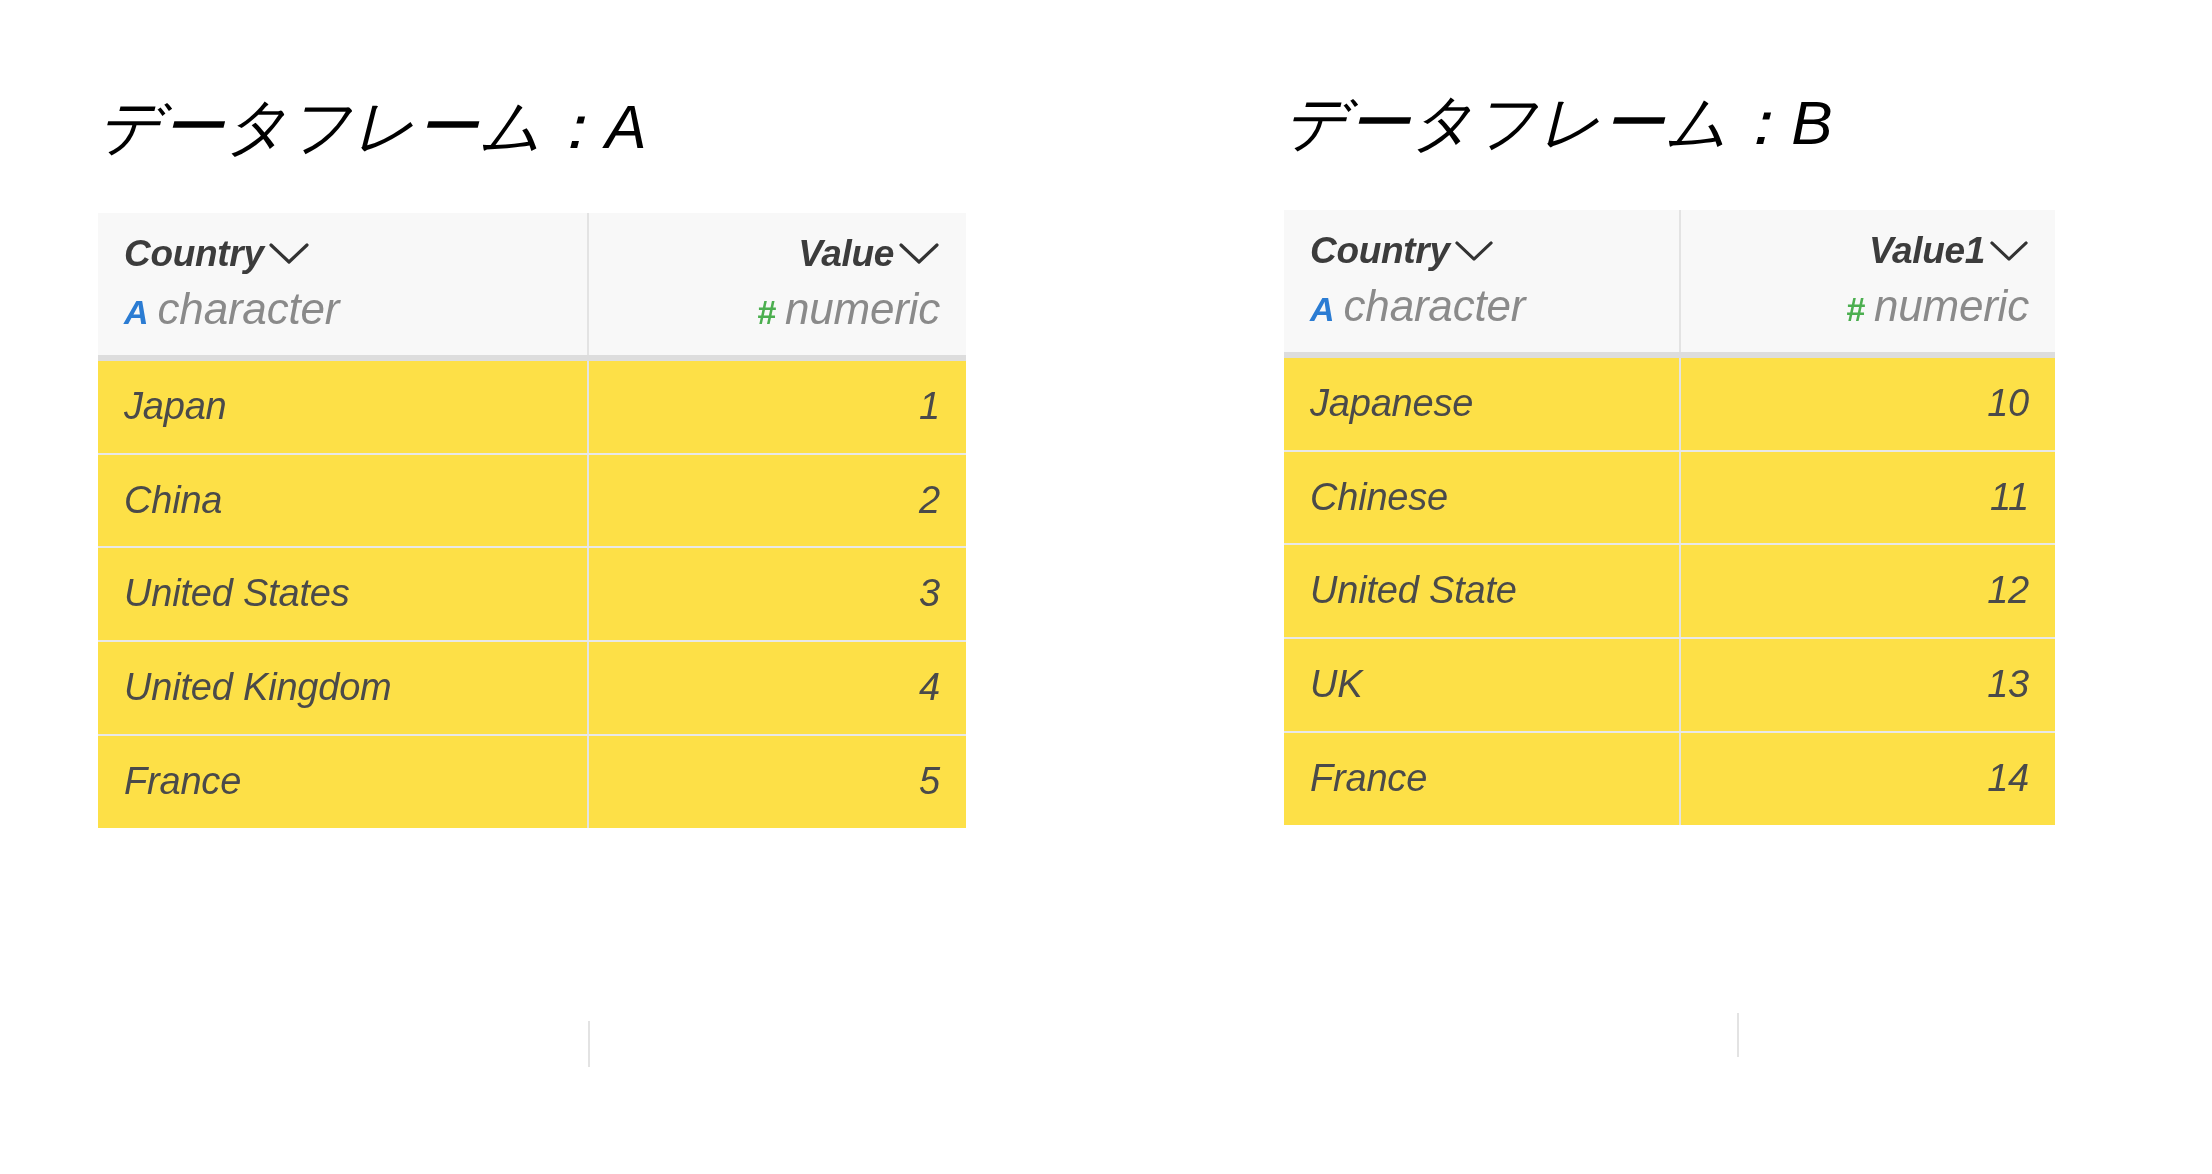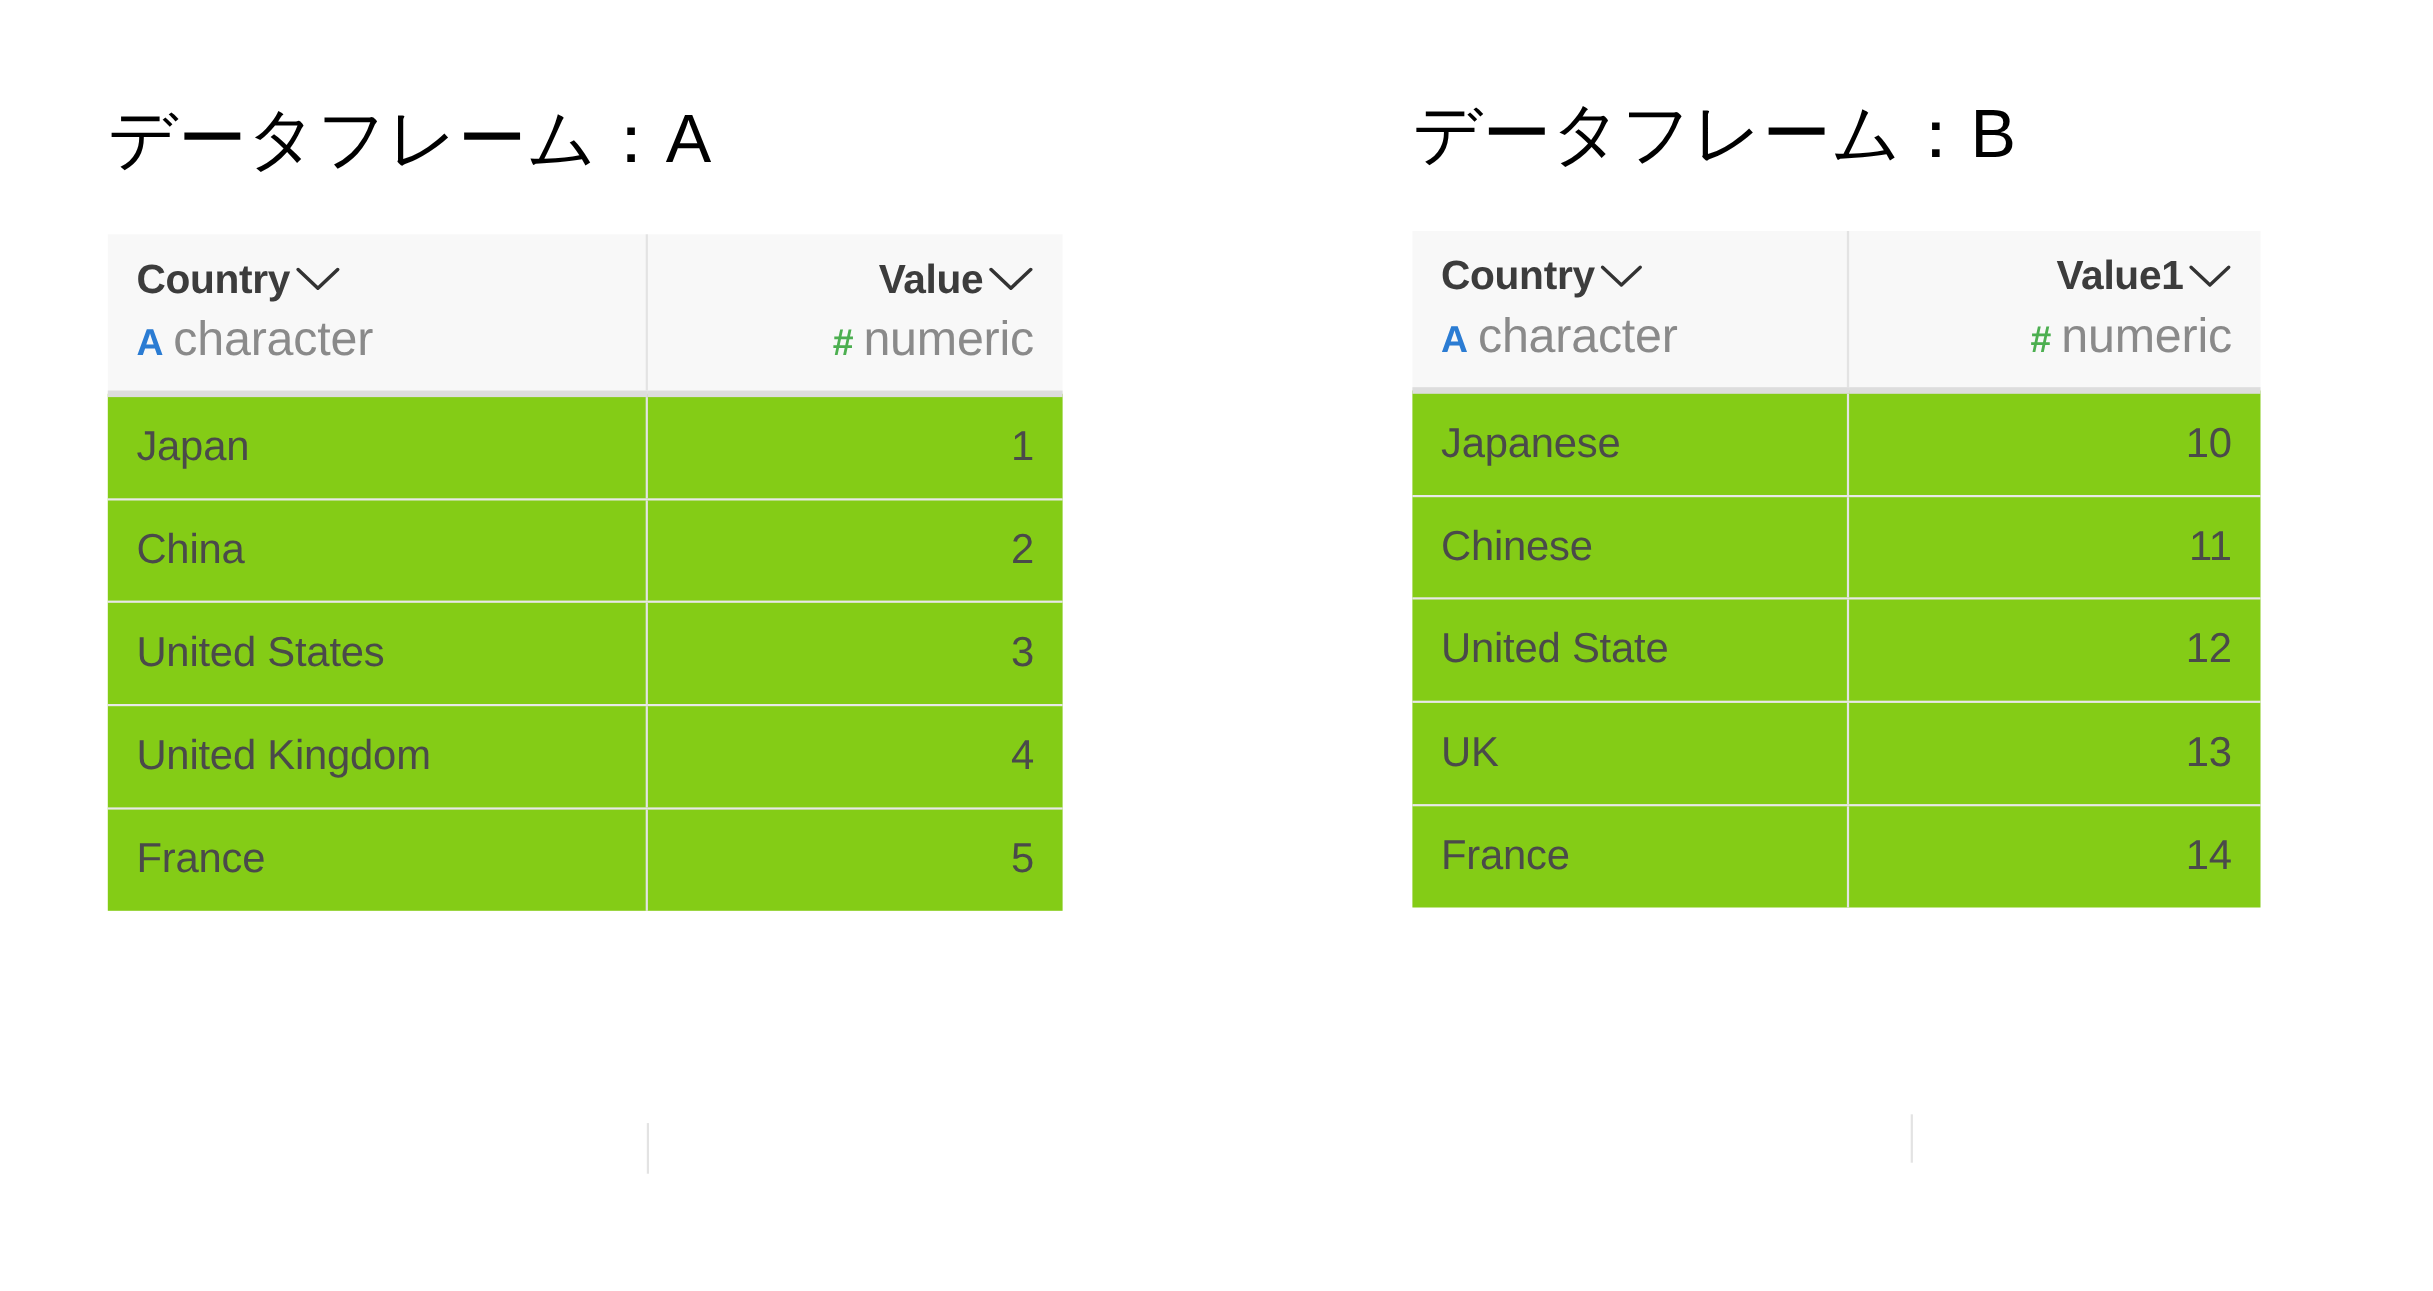--- a/index.html
+++ b/index.html
@@ -12,20 +12,21 @@
     height: 1174px;
     font-family: "Liberation Sans", sans-serif;
     -webkit-font-smoothing: antialiased;
     overflow: hidden;
     position: relative;
   }
 
   .canvas {
     position: absolute;
     inset: 0;
+    font-style: italic;
   }
 
   
   .panel {
     position: absolute;
   }
   #panel-a { left: 98px;  top: 96px; width: 868px; }
   #panel-b { left: 1284px; top: 92px; width: 771px; }
 
   .panel-title {
@@ -105,21 +106,21 @@
     font-weight: 400;
     color: #8a8a8a;
     letter-spacing: -0.2px;
     line-height: 1;
   }
 
   
   .rt-tbody td {
     padding: 0;
     border-bottom: 2px solid #e8e8e8;
-    background: #84cc16;
+    background: #fde047;
   }
   .rt-tbody tr:last-child td {
     border-bottom: none;
   }
   .rt-tbody td.col-sep {
     border-left: 2px solid #e3e3e3;
   }
 
   .cell-inner {
     padding: 25px 26px 25px 26px;

